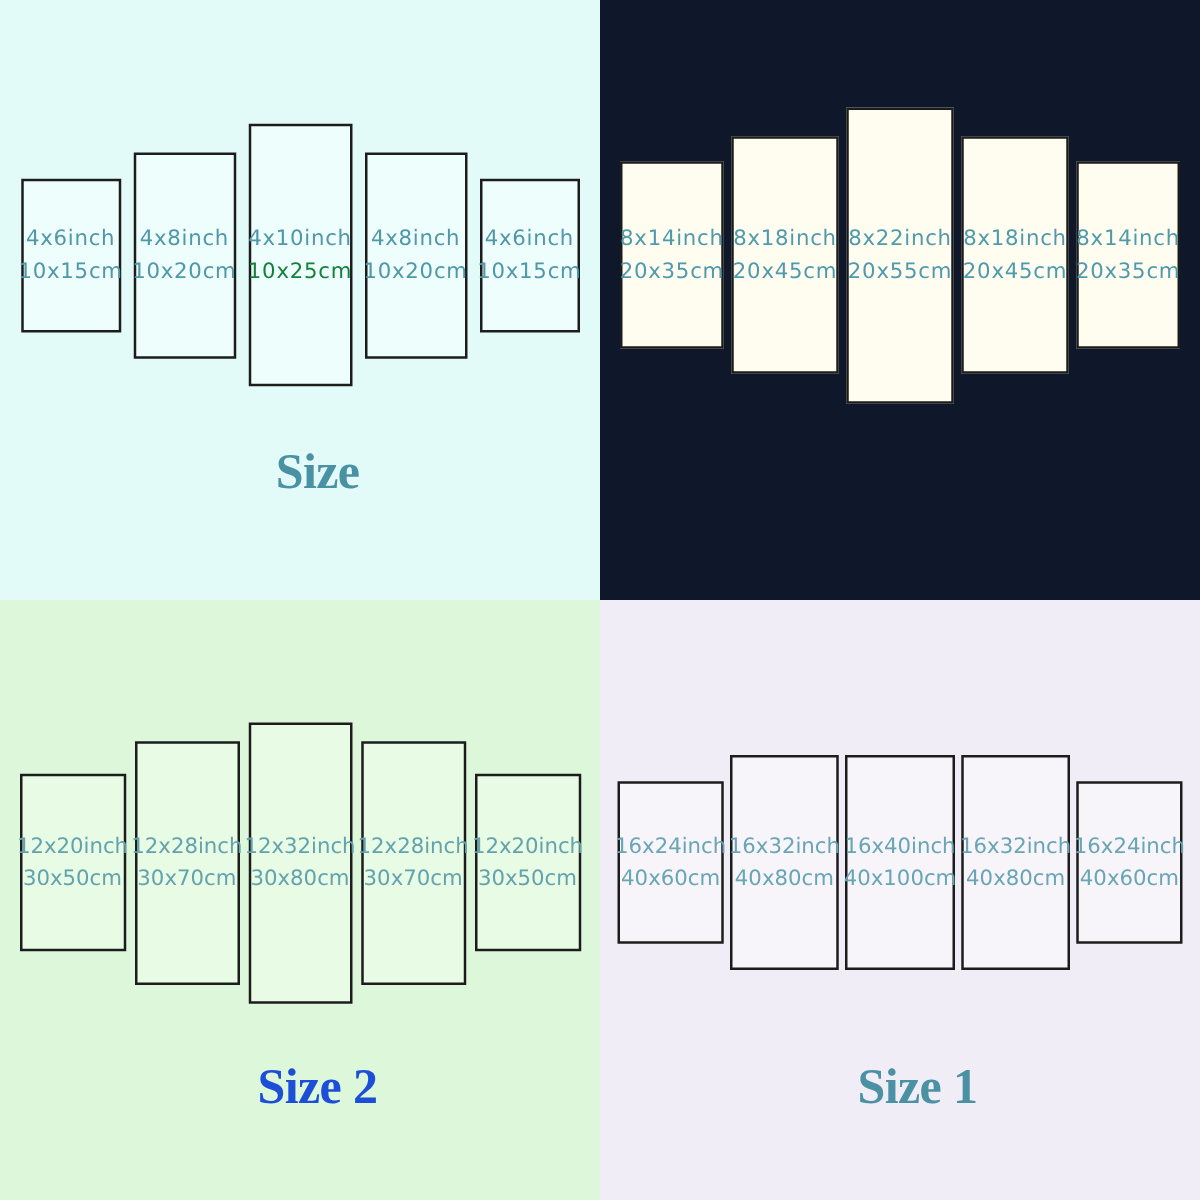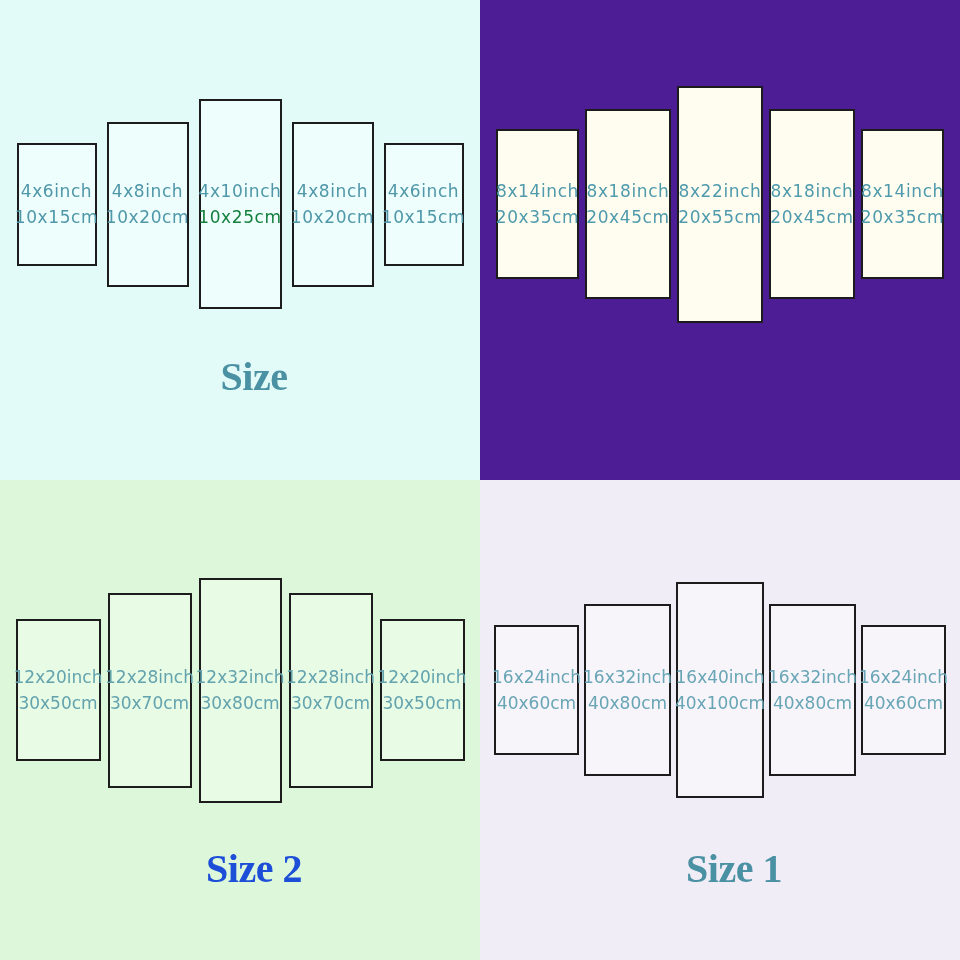--- a/index.html
+++ b/index.html
@@ -69,21 +69,21 @@
           <div class="lbl" style="color: rgb(79, 151, 169);">4x8inch</div>
           <div class="lbl" style="color: rgb(79, 151, 169);">10x20cm</div>
         </div>
         <div class="panel" style="width: 80px; height: 123px; background: rgb(237, 254, 252); border-color: rgb(28, 28, 28);">
           <div class="lbl" style="color: rgb(79, 151, 169);">4x6inch</div>
           <div class="lbl" style="color: rgb(79, 151, 169);">10x15cm</div>
         </div>
       </div>
     <h2 class="title" style="color: rgb(74, 145, 164);">Size</h2>
   </section>
-  <section class="quadrant q1" style="background: #4c1d95;">
+  <section class="quadrant q1" style="background: #0f172a;">
     <div class="panels" style="gap: 6px; height: 408px;">
         <div class="panel" style="width: 83px; height: 150px; background: rgb(255, 253, 240); border-color: rgb(28, 28, 28);">
           <div class="lbl" style="color: rgb(79, 154, 172);">8x14inch</div>
           <div class="lbl" style="color: rgb(79, 154, 172);">20x35cm</div>
         </div>
         <div class="panel" style="width: 86px; height: 190px; background: rgb(255, 253, 240); border-color: rgb(28, 28, 28);">
           <div class="lbl" style="color: rgb(79, 154, 172);">8x18inch</div>
           <div class="lbl" style="color: rgb(79, 154, 172);">20x45cm</div>
         </div>
         <div class="panel" style="width: 86px; height: 237px; background: rgb(255, 253, 240); border-color: rgb(28, 28, 28);">
@@ -128,21 +128,21 @@
   <section class="quadrant q3" style="background: rgb(241, 237, 246);">
     <div class="panels" style="gap: 5px; height: 420px;">
         <div class="panel" style="width: 85px; height: 130px; background: rgb(247, 244, 250); border-color: rgb(28, 28, 28);">
           <div class="lbl" style="color: rgb(104, 165, 181);">16x24inch</div>
           <div class="lbl" style="color: rgb(104, 165, 181);">40x60cm</div>
         </div>
         <div class="panel" style="width: 87px; height: 172px; background: rgb(247, 244, 250); border-color: rgb(28, 28, 28);">
           <div class="lbl" style="color: rgb(104, 165, 181);">16x32inch</div>
           <div class="lbl" style="color: rgb(104, 165, 181);">40x80cm</div>
         </div>
-        <div class="panel" style="width: 88px; height: 216px; background: rgb(247, 244, 250); border-color: rgb(28, 28, 28);">
+        <div class="panel" style="width: 88px; height: 172px; background: rgb(247, 244, 250); border-color: rgb(28, 28, 28);">
           <div class="lbl" style="color: rgb(104, 165, 181);">16x40inch</div>
           <div class="lbl" style="color: rgb(104, 165, 181);">40x100cm</div>
         </div>
         <div class="panel" style="width: 87px; height: 172px; background: rgb(247, 244, 250); border-color: rgb(28, 28, 28);">
           <div class="lbl" style="color: rgb(104, 165, 181);">16x32inch</div>
           <div class="lbl" style="color: rgb(104, 165, 181);">40x80cm</div>
         </div>
         <div class="panel" style="width: 85px; height: 130px; background: rgb(247, 244, 250); border-color: rgb(28, 28, 28);">
           <div class="lbl" style="color: rgb(104, 165, 181);">16x24inch</div>
           <div class="lbl" style="color: rgb(104, 165, 181);">40x60cm</div>

